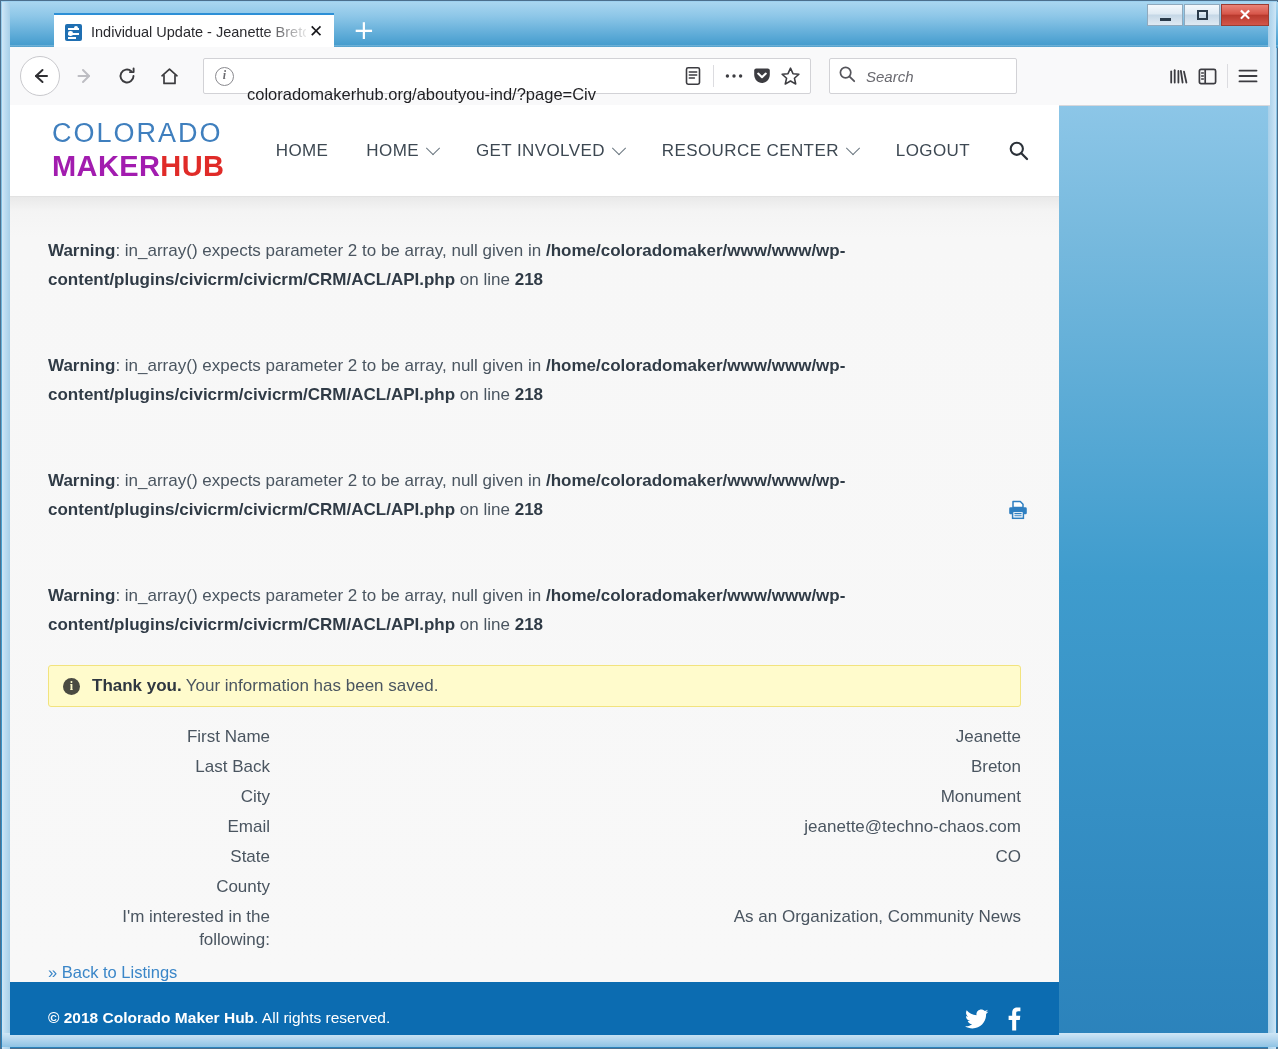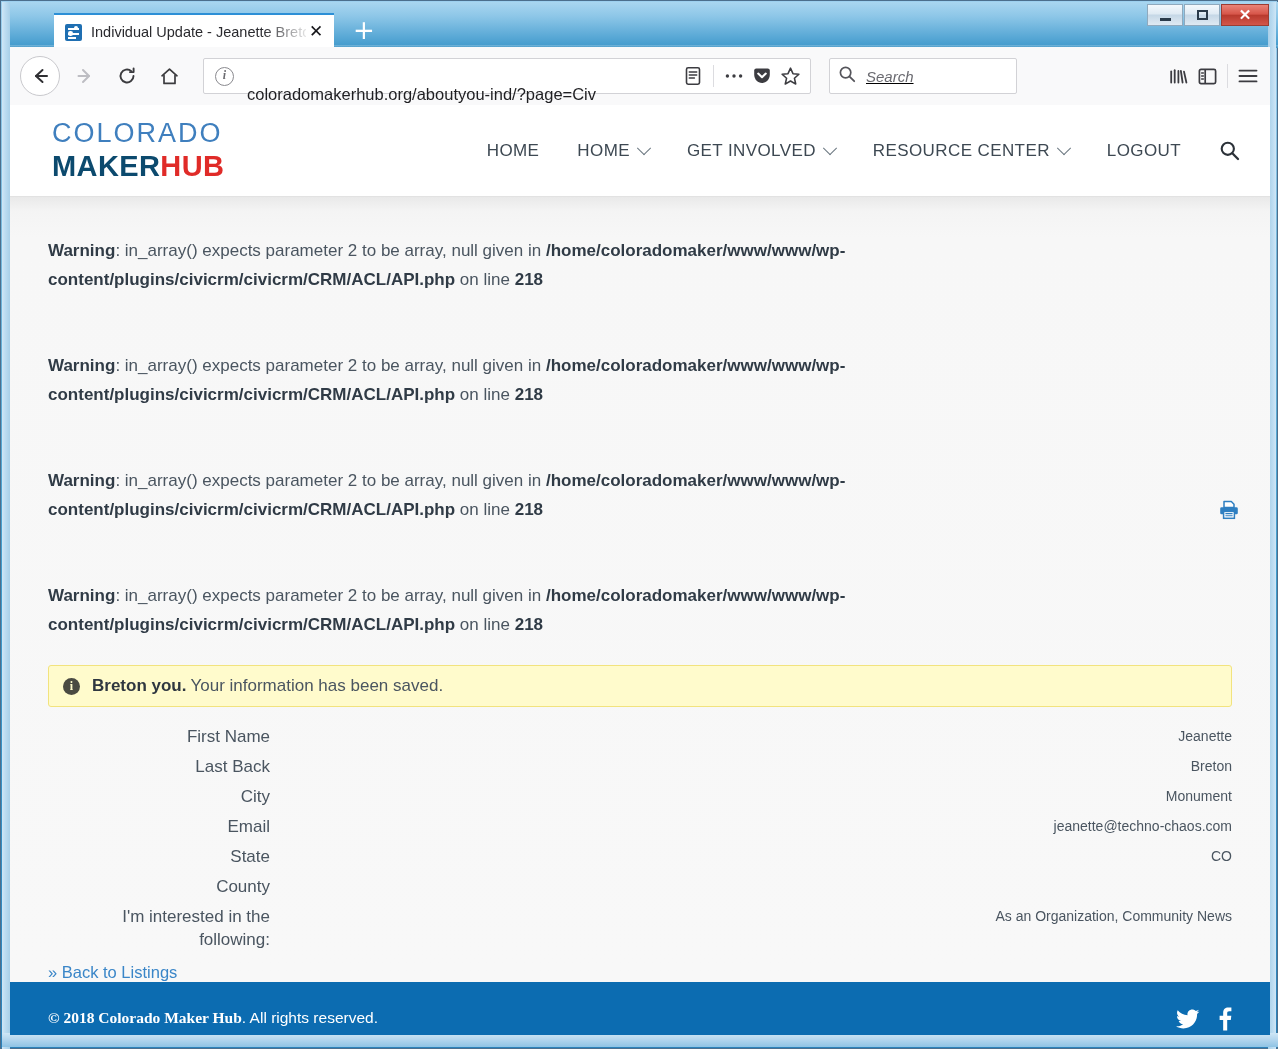--- a/index.html
+++ b/index.html
@@ -245,41 +245,40 @@
     margin-left: 18px;
     width: 188px;
     height: 36px;
     background: #ffffff;
     border: 1px solid #d2d2d6;
     border-radius: 2px;
     display: flex;
     align-items: center;
     padding: 0 8px;
     box-sizing: border-box;
-    text-decoration: underline;
   }
   .search-ph {
     margin-left: 10px;
     font-size: 15px;
     font-style: italic;
     color: #6a6a70;
   }
   .nav-right {
     margin-left: auto;
     display: flex;
     align-items: center;
     padding-right: 8px;
   }
   .nav-right .vsep { width:1px; height:24px; background:#dcdce0; margin:0 6px; }
 
   
   .viewport {
     position: absolute;
     left: 0; top: 96px;
-    width: 1260px; height: 930px;
+    width: 1049px; height: 930px;
     background: #ffffff;
     overflow: hidden;
   }
 
   
   .site-header {
     height: 92px;
     background: #ffffff;
     display: flex;
     align-items: center;
@@ -297,21 +296,21 @@
     color: #3f7fbe;
     font-weight: 400;
     font-family: "Liberation Sans", sans-serif;
   }
   .logo-bottom {
     font-size: 29px;
     letter-spacing: 0.4px;
     font-weight: 700;
     margin-top: 5px;
   }
-  .logo-maker { color: #0c4a6e; }
+  .logo-maker { color: #a21caf; }
   .logo-hub { color: #e02b28; }
 
   .mainnav {
     margin-left: auto;
     margin-right: 30px;
     display: flex;
     align-items: center;
   }
   .navitem {
     font-size: 17px;
@@ -406,21 +405,21 @@
     width: 222px;
     flex: 0 0 222px;
     text-align: right;
     font-size: 17px;
     color: #4a5560;
     line-height: 23px;
     padding-right: 0;
   }
   .fvalue {
     margin-left: 46px;
-    font-size: 14px;
+    font-size: 17px;
     color: #4a5560;
     line-height: 23px;
   }
   .backlink {
     display: block;
     margin: 12px 0 0 38px;
     font-size: 16.5px;
     color: #3a86c8;
     text-decoration: none;
     cursor: pointer;
@@ -430,21 +429,21 @@
   .site-footer {
     background: #0c6cb1;
     color: #ffffff;
     padding: 23px 38px 28px 38px;
     display: flex;
     align-items: flex-start;
     min-height: 96px;
     box-sizing: border-box;
   }
   .footer-text { font-size: 15.5px; line-height: 25px; max-width: 700px; }
-  .footer-text .line1 b { font-weight: 700; font-family: Liberation Serif, serif; }
+  .footer-text .line1 b { font-weight: 700; }
   .social {
     margin-left: auto;
     display: flex;
     align-items: center;
     gap: 18px;
     padding-top: 2px;
   }
   .social a { color:#fff; display:block; cursor:pointer; }
 </style>
 </head>
@@ -636,21 +635,21 @@
               <path d="M6 1.5 H13.3 L16 4.2 V7.5 H6 Z" fill="#ffffff" stroke="#2f7fc1" stroke-width="1.5" stroke-linejoin="round"></path>
               <rect x="2.2" y="7.3" width="17.6" height="7" rx="1.4" fill="#2f7fc1"></rect>
               <rect x="5.6" y="11.4" width="10.8" height="6.9" fill="#ffffff" stroke="#2f7fc1" stroke-width="1.5"></rect>
               <path d="M7.4 13.6 H14.6 M7.4 15.8 H14.6" stroke="#2f7fc1" stroke-width="1.1"></path>
             </svg>
           </div>
 
           <div class="notice">
             <span class="notice-icon">i</span>
             <span>
-              <b>Breton you.</b><span>Your information has been saved.</span>
+              <b>Thank you.</b><span>Your information has been saved.</span>
             </span>
           </div>
 
           <div class="fieldlist">
             <div class="frow">
               <div class="flabel">First Name</div>
               <div class="fvalue">Jeanette</div>
             </div>
             <div class="frow">
               <div class="flabel">Last Back</div>

